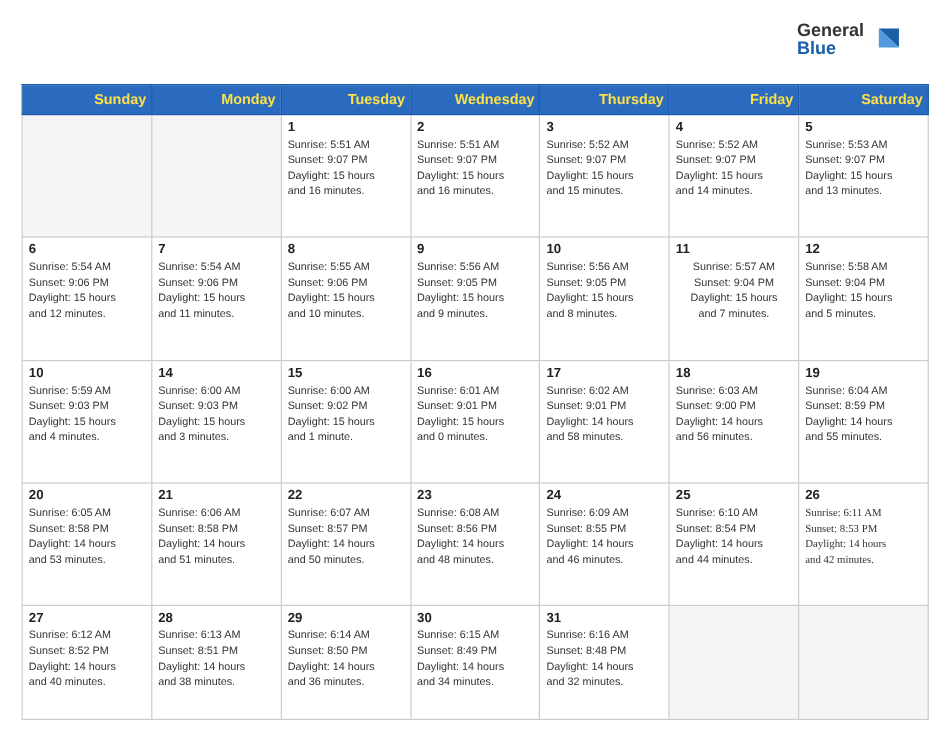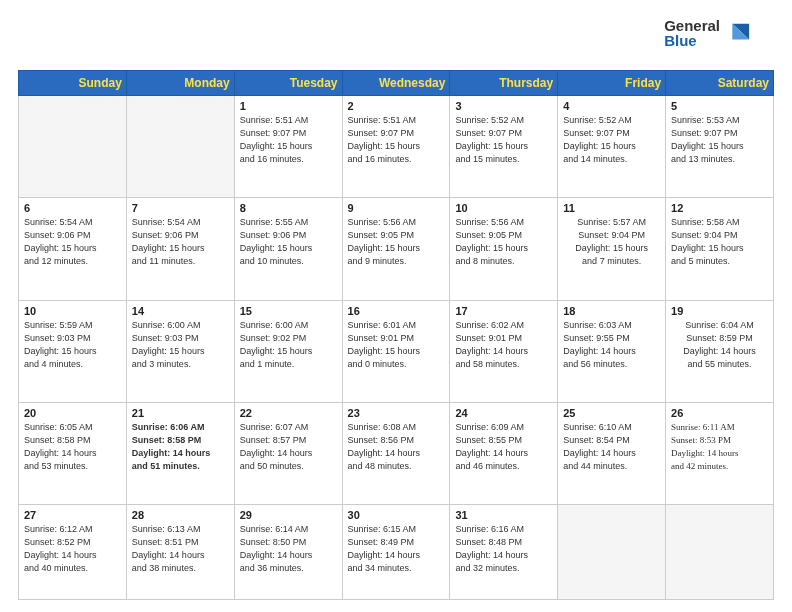--- a/index.html
+++ b/index.html
@@ -259,43 +259,43 @@
           <td>
             <span class="day-num">17</span>
             <div class="day-info" style="white-space: pre-line;">Sunrise: 6:02 AM
 Sunset: 9:01 PM
 Daylight: 14 hours
 and 58 minutes.</div>
           </td>
           <td>
             <span class="day-num">18</span>
             <div class="day-info" style="white-space: pre-line;">Sunrise: 6:03 AM
-Sunset: 9:55 PM
+Sunset: 9:00 PM
 Daylight: 14 hours
 and 56 minutes.</div>
           </td>
           <td>
             <span class="day-num">19</span>
-            <div class="day-info" style="white-space: pre-line; text-align: center;">Sunrise: 6:04 AM
+            <div class="day-info" style="white-space: pre-line;">Sunrise: 6:04 AM
 Sunset: 8:59 PM
 Daylight: 14 hours
 and 55 minutes.</div>
           </td>
         </tr>
         <tr>
           <td>
             <span class="day-num">20</span>
             <div class="day-info" style="white-space: pre-line;">Sunrise: 6:05 AM
 Sunset: 8:58 PM
 Daylight: 14 hours
 and 53 minutes.</div>
           </td>
           <td>
             <span class="day-num">21</span>
-            <div class="day-info" style="white-space: pre-line; font-weight: bold;">Sunrise: 6:06 AM
+            <div class="day-info" style="white-space: pre-line;">Sunrise: 6:06 AM
 Sunset: 8:58 PM
 Daylight: 14 hours
 and 51 minutes.</div>
           </td>
           <td>
             <span class="day-num">22</span>
             <div class="day-info" style="white-space: pre-line;">Sunrise: 6:07 AM
 Sunset: 8:57 PM
 Daylight: 14 hours
 and 50 minutes.</div>

